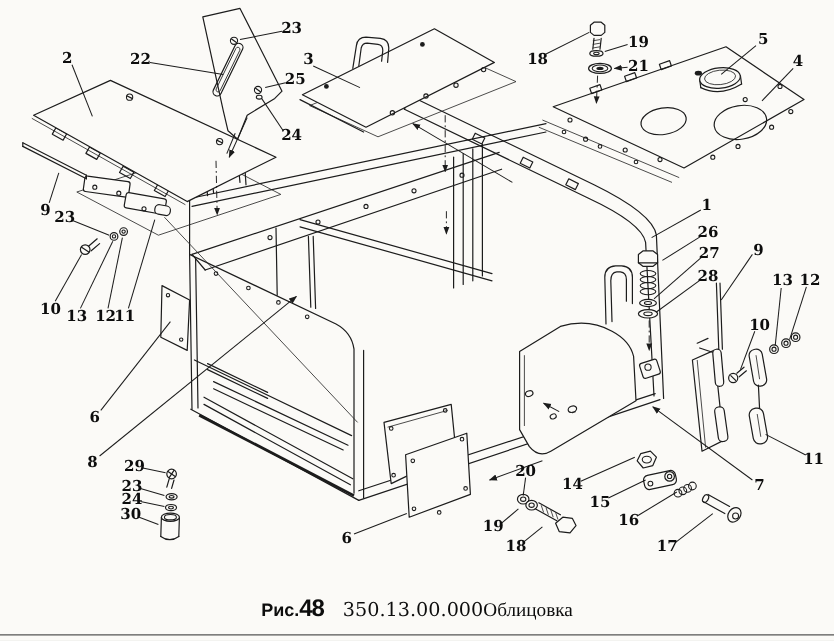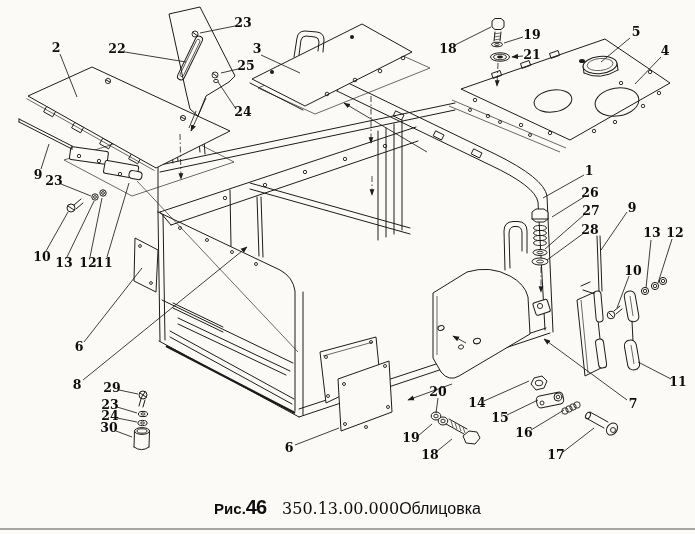--- a/index.html
+++ b/index.html
@@ -12,21 +12,21 @@
   .thick{stroke:#1c1c1c;stroke-width:2.3;fill:none;}
   .dash{stroke:#1c1c1c;stroke-width:.8;fill:none;stroke-dasharray:6 2.5 1.5 2.5;}
   .dot{fill:none;stroke:#1c1c1c;stroke-width:.9;}
   .fdot{fill:#1c1c1c;stroke:none;}
   .leader{stroke:#1c1c1c;stroke-width:.85;fill:none;}
   .callout{font-family:"DejaVu Serif",serif;font-weight:bold;font-size:12.5px;fill:#0d0d0d;text-anchor:middle;}
   .caption{position:absolute;left:0;right:0;top:496px;text-align:center;color:#0d0d0d;white-space:nowrap;}
   .cap-fig{font-family:"Liberation Sans",sans-serif;font-weight:bold;font-size:15px;margin-right:0;}
   .cap-num{font-family:"Liberation Sans",sans-serif;font-weight:bold;font-size:20px;letter-spacing:-1px;margin-right:16px;}
   .cap-code{font-family:"DejaVu Serif",serif;font-size:16px;text-align:center;}
-  .cap-title{font-family:Liberation Sans, sans-serif;font-size:16px;margin-top:12px;}
+  .cap-title{font-family:Liberation Serif, serif;font-size:16px;margin-top:12px;}
 </style>
 </head>
 <body>
 
 <div class="stage">
 <svg id="drawing" width="695" height="534" viewBox="0 0 695 534">
   <defs>
     <marker id="arrowhead" viewBox="0 0 10 10" refX="9" refY="5" markerWidth="8" markerHeight="8" orient="auto">
       <path d="M0,1.2 L10,5 L0,8.8 z" fill="#1c1c1c"></path>
     </marker>
@@ -447,15 +447,15 @@
         <line x1="563" y1="452" x2="594" y2="428" class="leader"></line>
         <text x="556" y="455" dy="0.35em" class="callout">17</text>
         <line x1="627" y1="400" x2="544" y2="339" class="leader" marker-end="url(#arrowhead)"></line>
         <text x="633" y="404" dy="0.35em" class="callout">7</text>
       </g>
 
   <line x1="0" y1="529" x2="695" y2="529" stroke="#555" stroke-width="1.1"></line>
 </svg>
 
 <div class="caption">
-  <span class="cap-fig">Рис.</span><span class="cap-num">46</span><span class="cap-code">350.13.00.000</span><span class="cap-title">Облицовка</span>
+  <span class="cap-fig">Рис.</span><span class="cap-num">48</span><span class="cap-code">350.13.00.000</span><span class="cap-title">Облицовка</span>
 </div>
 </div>
 
 </body></html>

